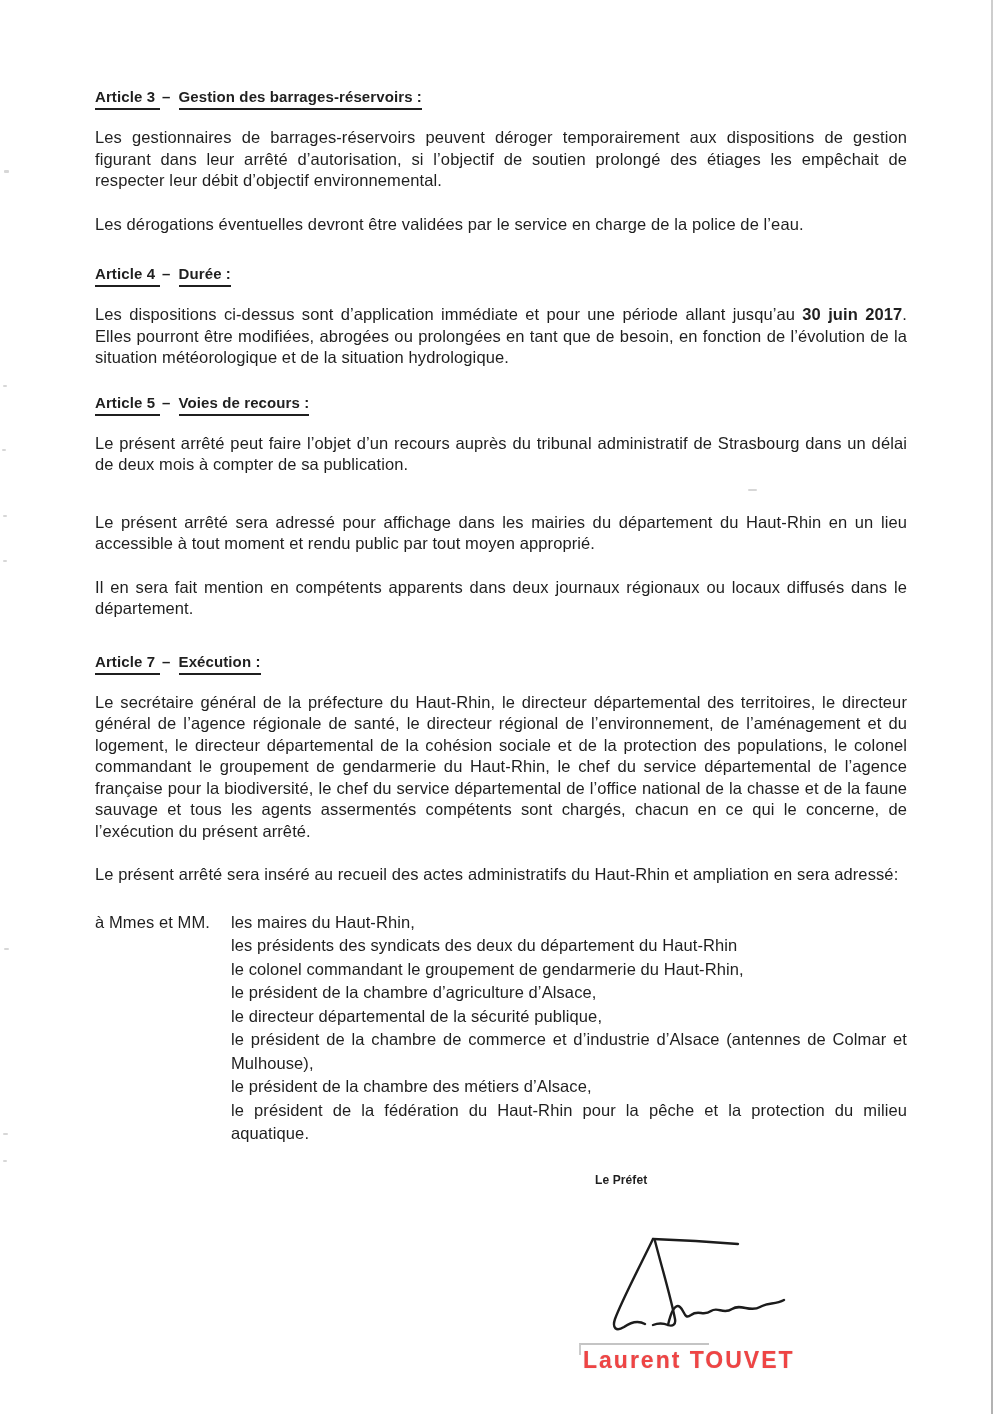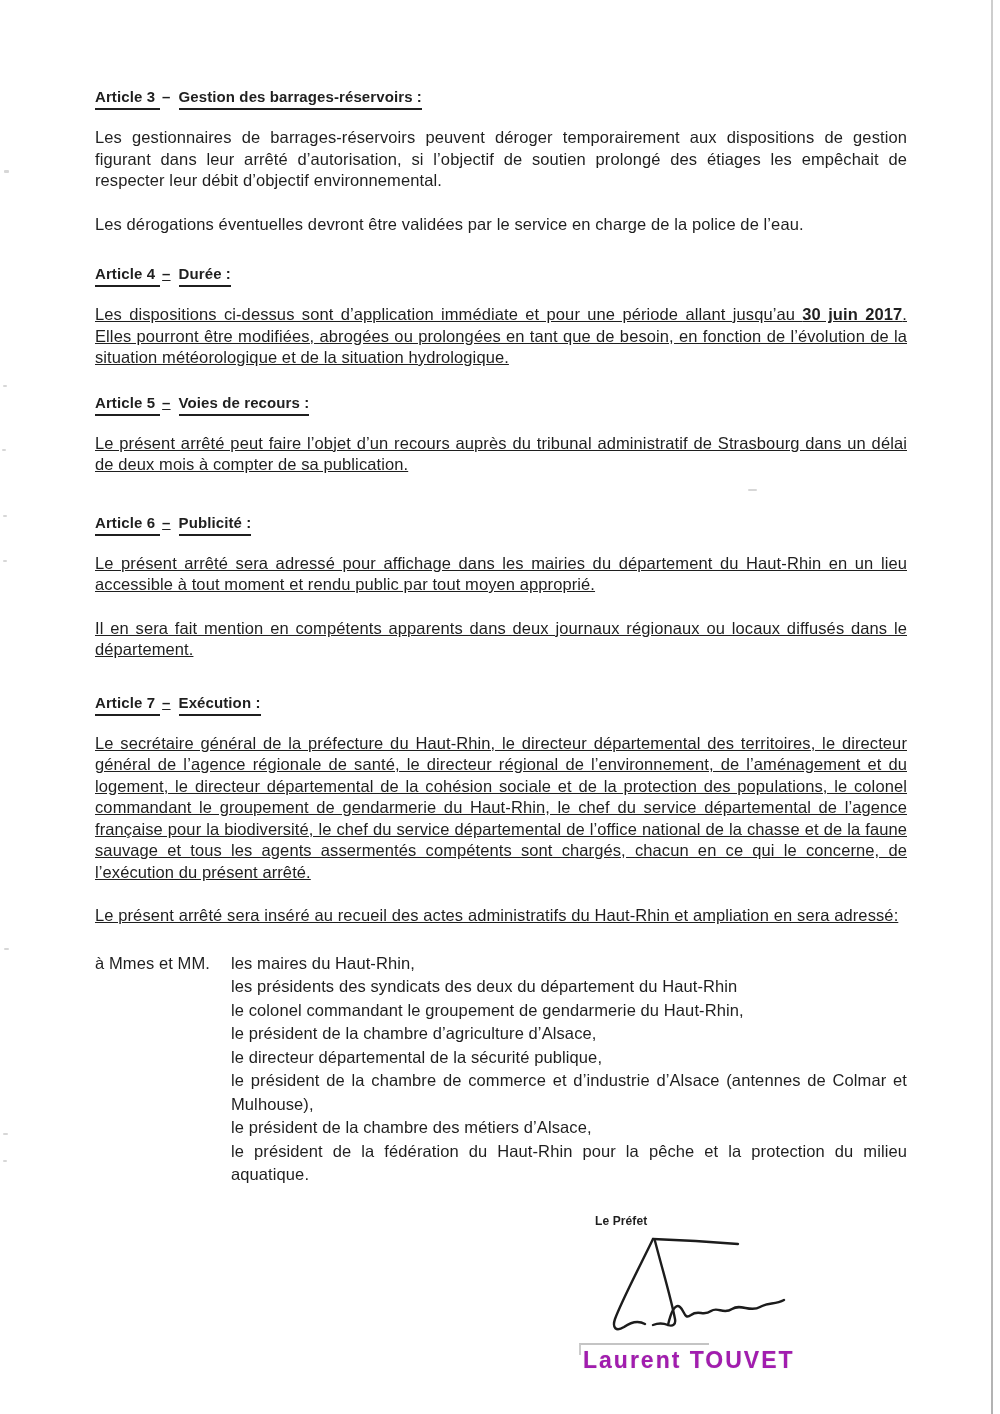--- a/index.html
+++ b/index.html
@@ -24,21 +24,21 @@
     position:absolute;left:95px;top:86px;width:812px;
     font-size:16.5px;line-height:21.5px;
     text-align:justify;
     letter-spacing:.1px;
   }
   p{margin:0 0 0 0;}
   .para{margin-top:17px;}
   .para + .para{margin-top:22px;}
 
   section{margin-top:0;}
-  section + section{margin-top:27px;text-decoration:underline;}
+  section + section{margin-top:27px;}
   .heading{
     font-size:15px;font-weight:bold;margin:0;line-height:21px;
     text-align:left;white-space:nowrap;
   }
   .u{
     display:inline-block;
     border-bottom:2px solid #1f1f1f;
     padding-bottom:1px;
   }
   .art-label{padding-right:5px;}
@@ -62,21 +62,21 @@
   }
   .prefect{
     margin-top:24px;margin-left:500px;
     font-weight:bold;font-size:12px;text-align:left;white-space:nowrap;
   }
 
   .sig-svg{position:absolute;left:552px;top:1226px;}
   .stamp{
     position:absolute;left:583px;top:1347px;
     font-size:23px;font-weight:bold;
-    color:#a21caf;
+    color:#ef4444;
     letter-spacing:2px;
     white-space:nowrap;
     text-shadow:0 0 1px rgba(160,160,160,.6);
   }
   .stamp::before{
     content:"";position:absolute;left:-4px;top:-4px;width:128px;height:10px;
     border-top:2px solid #c4c4c4;border-left:2px solid #cccccc;
   }
 </style>
 </head>
@@ -108,21 +108,20 @@
       <h2 class="heading"><span class="u art-label">Article 4</span><span class="h-dash">–</span><span class="u">Durée :</span></h2>
       <p class="para"><span>Les dispositions ci-dessus sont d’application immédiate et pour une période allant jusqu’au </span><b>30 juin 2017</b><span>. Elles pourront être modifiées, abrogées ou prolongées en tant que de besoin, en fonction de l’évolution de la situation météorologique et de la situation hydrologique.</span></p>
     </section>
 
     <section class="sec5">
       <h2 class="heading"><span class="u art-label">Article 5</span><span class="h-dash">–</span><span class="u">Voies de recours :</span></h2>
       <p class="para">Le présent arrêté peut faire l’objet d’un recours auprès du tribunal administratif de Strasbourg dans un délai de deux mois à compter de sa publication.</p>
     </section>
 
     <section class="sec6">
-      <h2 class="heading"><span class="u art-label">Article 6</span><span class="h-dash">–</span><span class="u">Publicité :</span></h2>
       <p class="para">Le présent arrêté sera adressé pour affichage dans les mairies du département du Haut-Rhin en un lieu accessible à tout moment et rendu public par tout moyen approprié.</p>
       <p class="para">Il en sera fait mention en compétents apparents dans deux journaux régionaux ou locaux diffusés dans le département.</p>
     </section>
 
     <section class="sec7">
       <h2 class="heading"><span class="u art-label">Article 7</span><span class="h-dash">–</span><span class="u">Exécution :</span></h2>
       <p class="para">Le secrétaire général de la préfecture du Haut-Rhin, le directeur départemental des territoires, le directeur général de l’agence régionale de santé, le directeur régional de l’environnement, de l’aménagement et du logement, le directeur départemental de la cohésion sociale et de la protection des populations, le colonel commandant le groupement de gendarmerie du Haut-Rhin, le chef du service départemental de l’agence française pour la biodiversité, le chef du service départemental de l’office national de la chasse et de la faune sauvage et tous les agents assermentés compétents sont chargés, chacun en ce qui le concerne, de l’exécution du présent arrêté.</p>
       <p class="para tight">Le présent arrêté sera inséré au recueil des actes administratifs du Haut-Rhin et ampliation en sera adressé:</p>
     </section>
 

